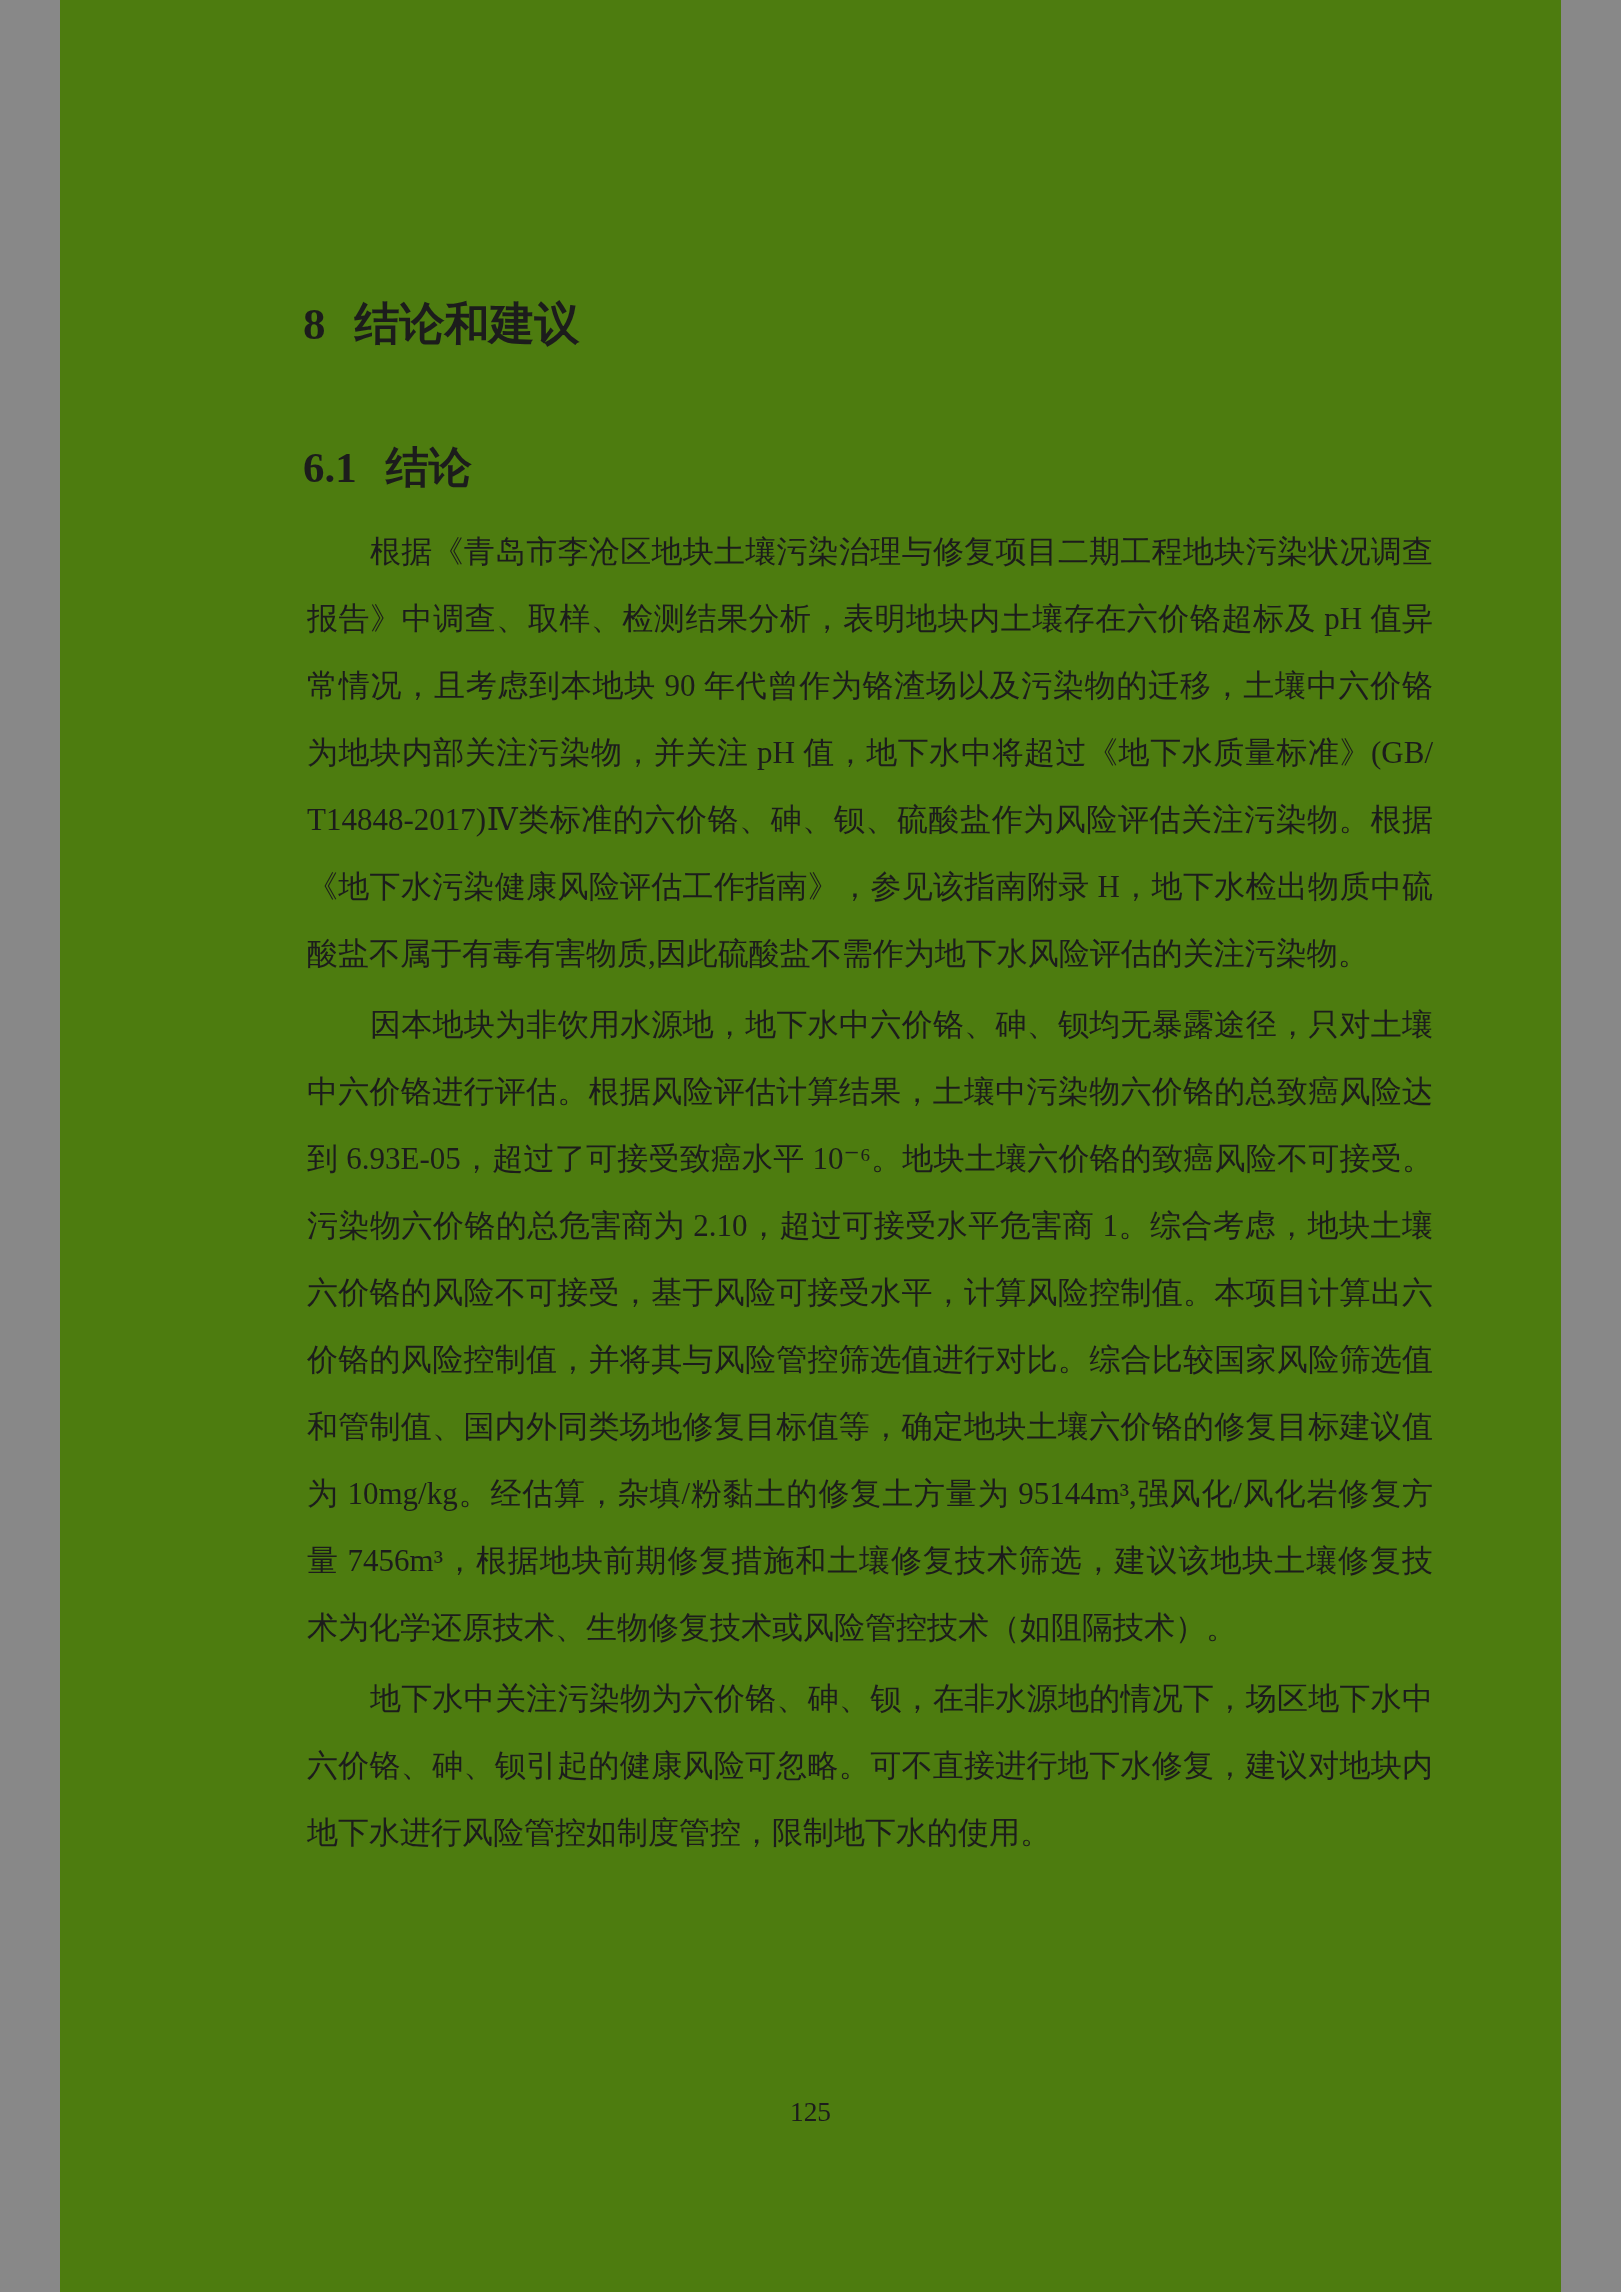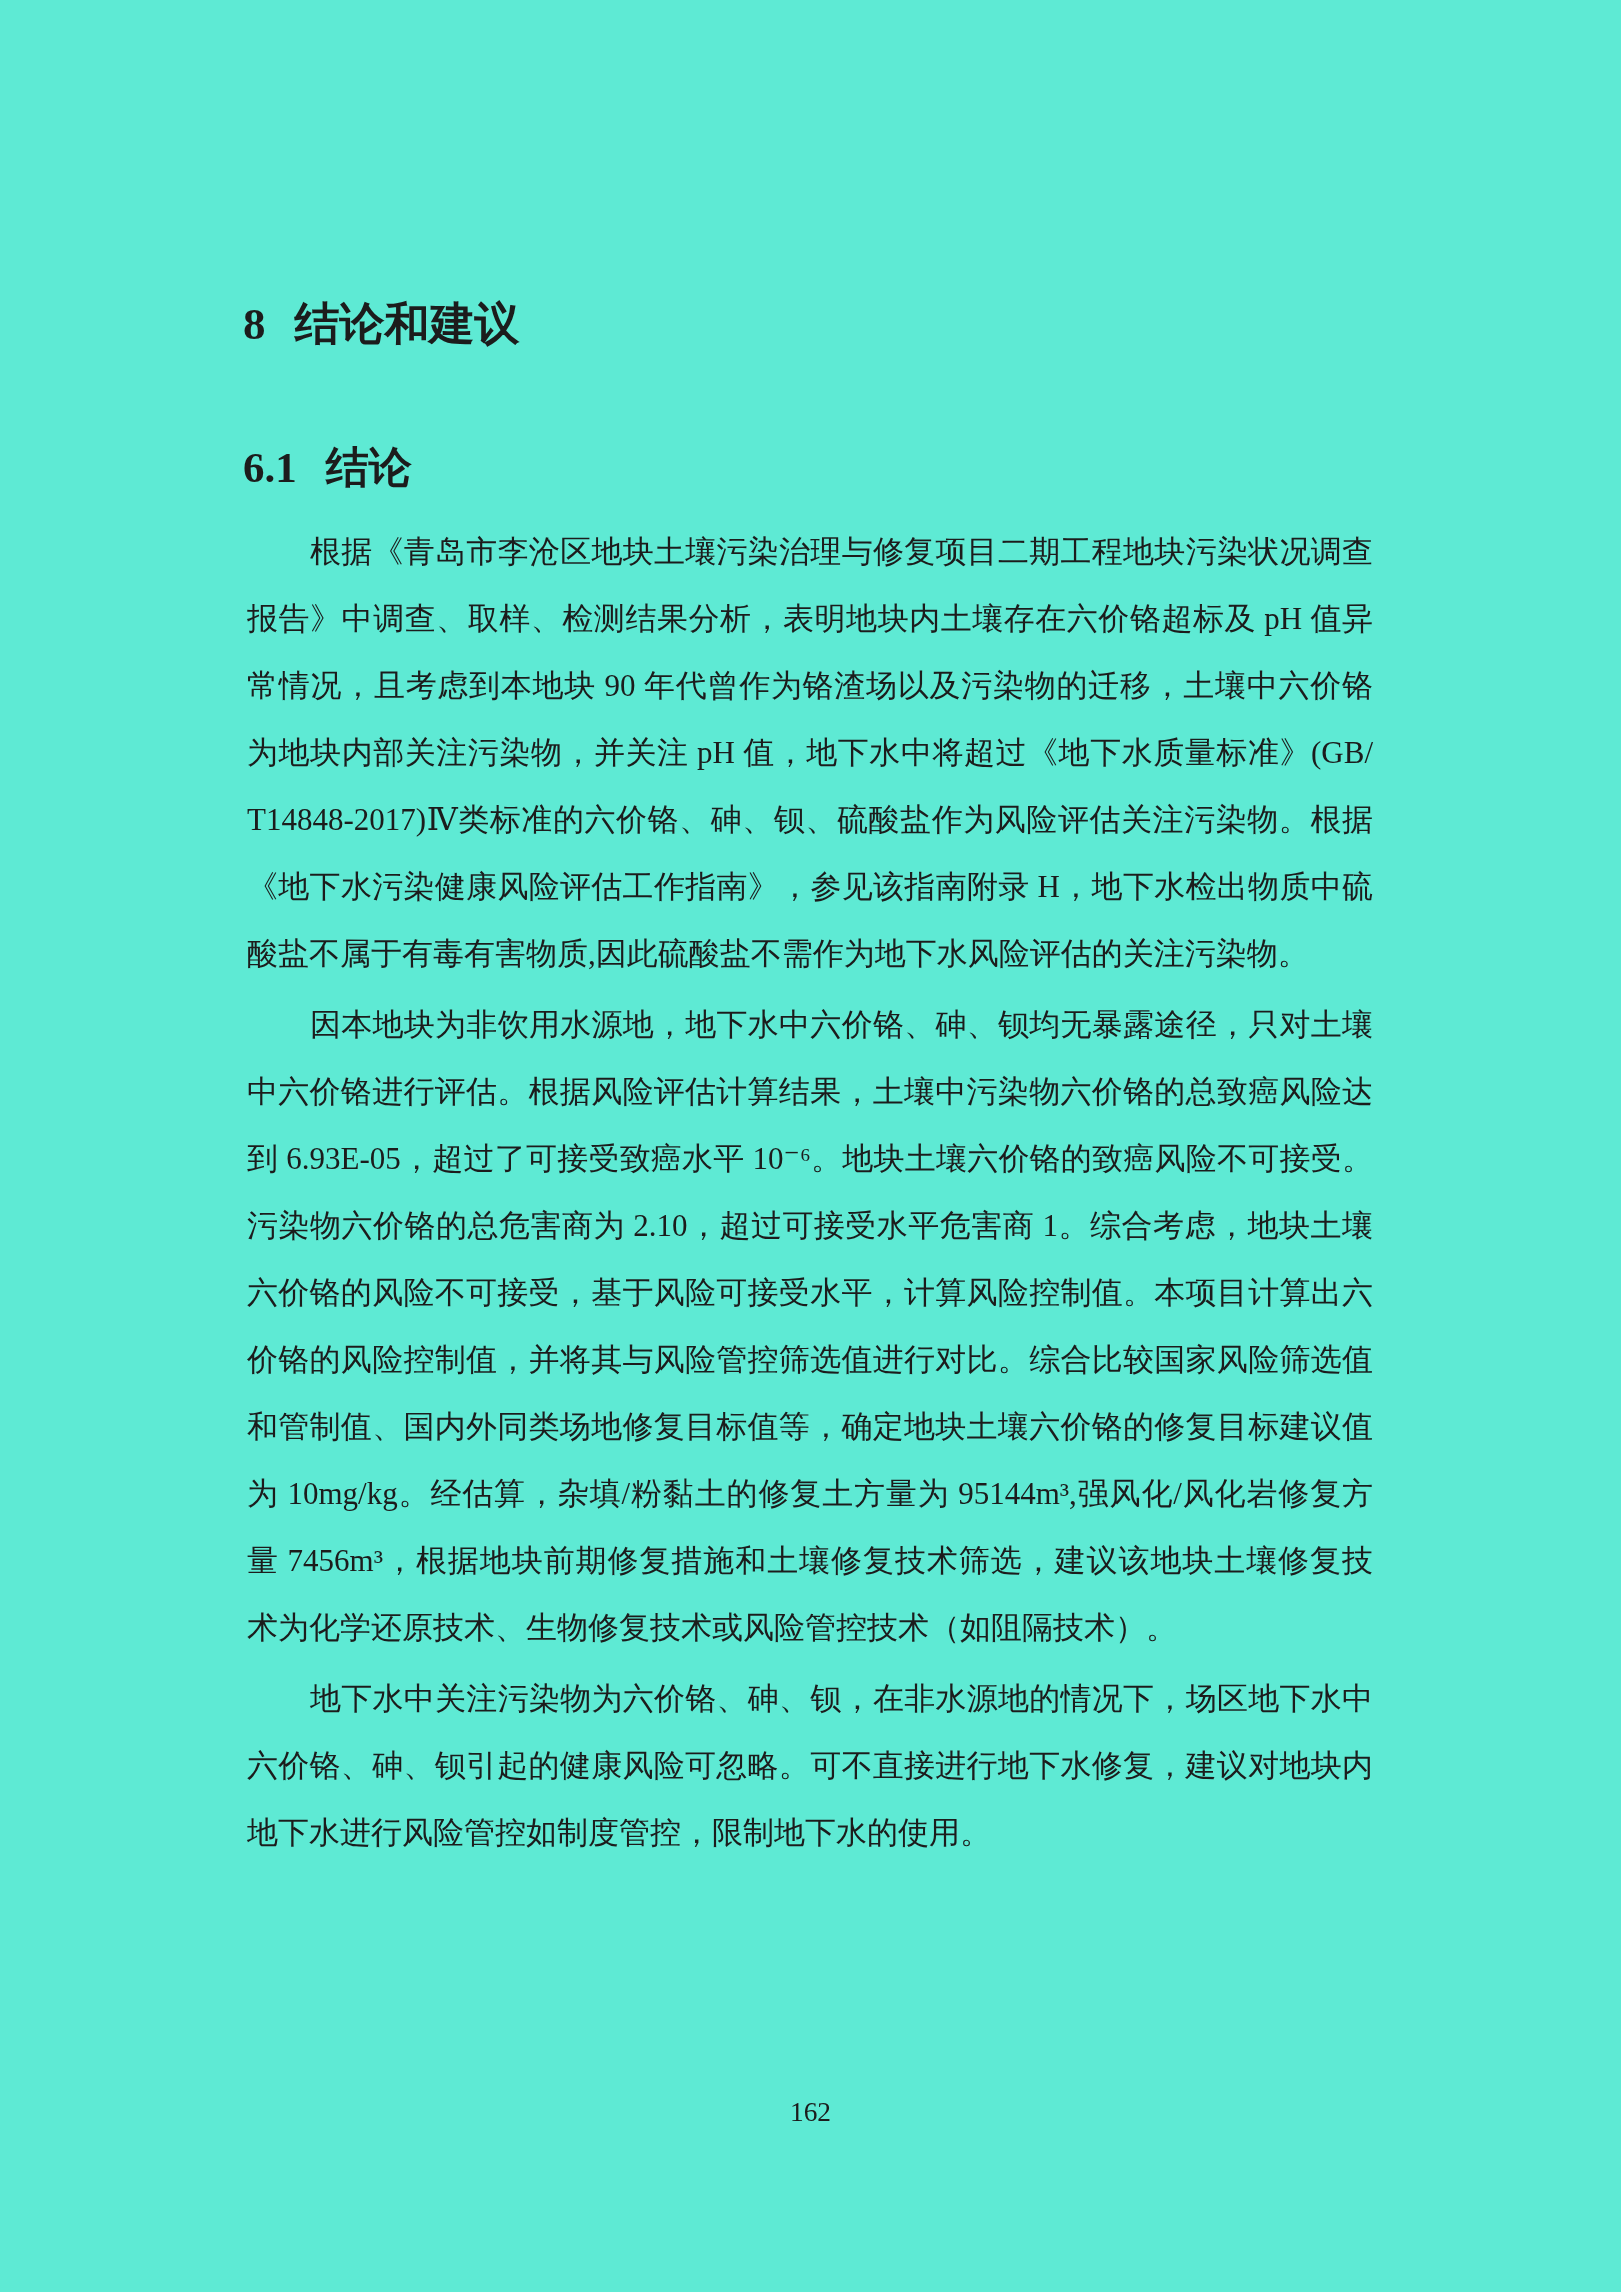--- a/index.html
+++ b/index.html
@@ -2,24 +2,24 @@
 <html lang="zh"><head>
 <meta charset="utf-8">
 <style>
   html, body {
     margin: 0;
     padding: 0;
     background: #888;
   }
   .page {
     position: relative;
-    width: 1621px;
+    width: 1501px;
     height: 2293px;
     margin: 0 auto;
-    background: #5eead4;
+    background: #4d7c0f;
     color: #1c1c1c;
     font-family: "Liberation Serif", "DejaVu Serif", serif;
     overflow: hidden;
   }
   .heading-1 {
     position: absolute;
     left: 243px;
     top: 267px;
     font-size: 45px;
     font-weight: bold;
@@ -76,16 +76,16 @@
   <h2 class="heading-2">
     <span class="heading-number">6.1</span><span>结论</span>
   </h2>
 
   <div class="body-text">
     <p>根据《青岛市李沧区地块土壤污染治理与修复项目二期工程地块污染状况调查报告》中调查、取样、检测结果分析，表明地块内土壤存在六价铬超标及 pH 值异常情况，且考虑到本地块 90 年代曾作为铬渣场以及污染物的迁移，土壤中六价铬为地块内部关注污染物，并关注 pH 值，地下水中将超过《地下水质量标准》(GB/T14848-2017)Ⅳ类标准的六价铬、砷、钡、硫酸盐作为风险评估关注污染物。根据《地下水污染健康风险评估工作指南》，参见该指南附录 H，地下水检出物质中硫酸盐不属于有毒有害物质,因此硫酸盐不需作为地下水风险评估的关注污染物。</p>
     <p>因本地块为非饮用水源地，地下水中六价铬、砷、钡均无暴露途径，只对土壤中六价铬进行评估。根据风险评估计算结果，土壤中污染物六价铬的总致癌风险达到 6.93E-05，超过了可接受致癌水平 10⁻⁶。地块土壤六价铬的致癌风险不可接受。污染物六价铬的总危害商为 2.10，超过可接受水平危害商 1。综合考虑，地块土壤六价铬的风险不可接受，基于风险可接受水平，计算风险控制值。本项目计算出六价铬的风险控制值，并将其与风险管控筛选值进行对比。综合比较国家风险筛选值和管制值、国内外同类场地修复目标值等，确定地块土壤六价铬的修复目标建议值为 10mg/kg。经估算，杂填/粉黏土的修复土方量为 95144m³,强风化/风化岩修复方量 7456m³，根据地块前期修复措施和土壤修复技术筛选，建议该地块土壤修复技术为化学还原技术、生物修复技术或风险管控技术（如阻隔技术）。</p>
     <p>地下水中关注污染物为六价铬、砷、钡，在非水源地的情况下，场区地下水中六价铬、砷、钡引起的健康风险可忽略。可不直接进行地下水修复，建议对地块内地下水进行风险管控如制度管控，限制地下水的使用。</p>
   </div>
 
-  <div class="page-number">162</div>
+  <div class="page-number">125</div>
 
 </div>
 
 
 </body></html>

